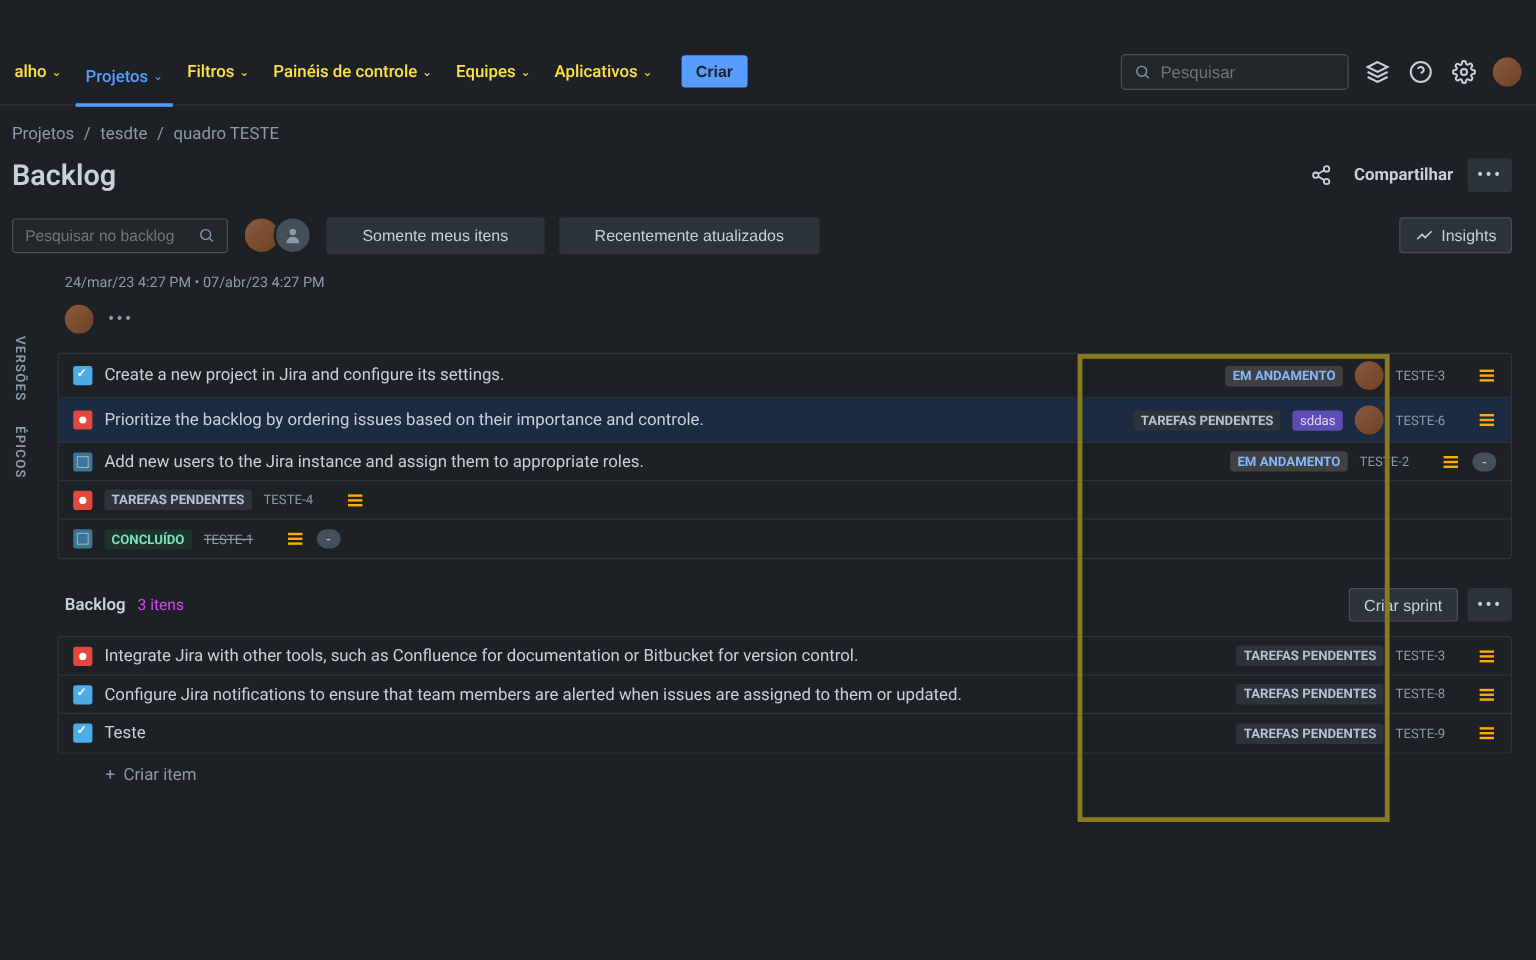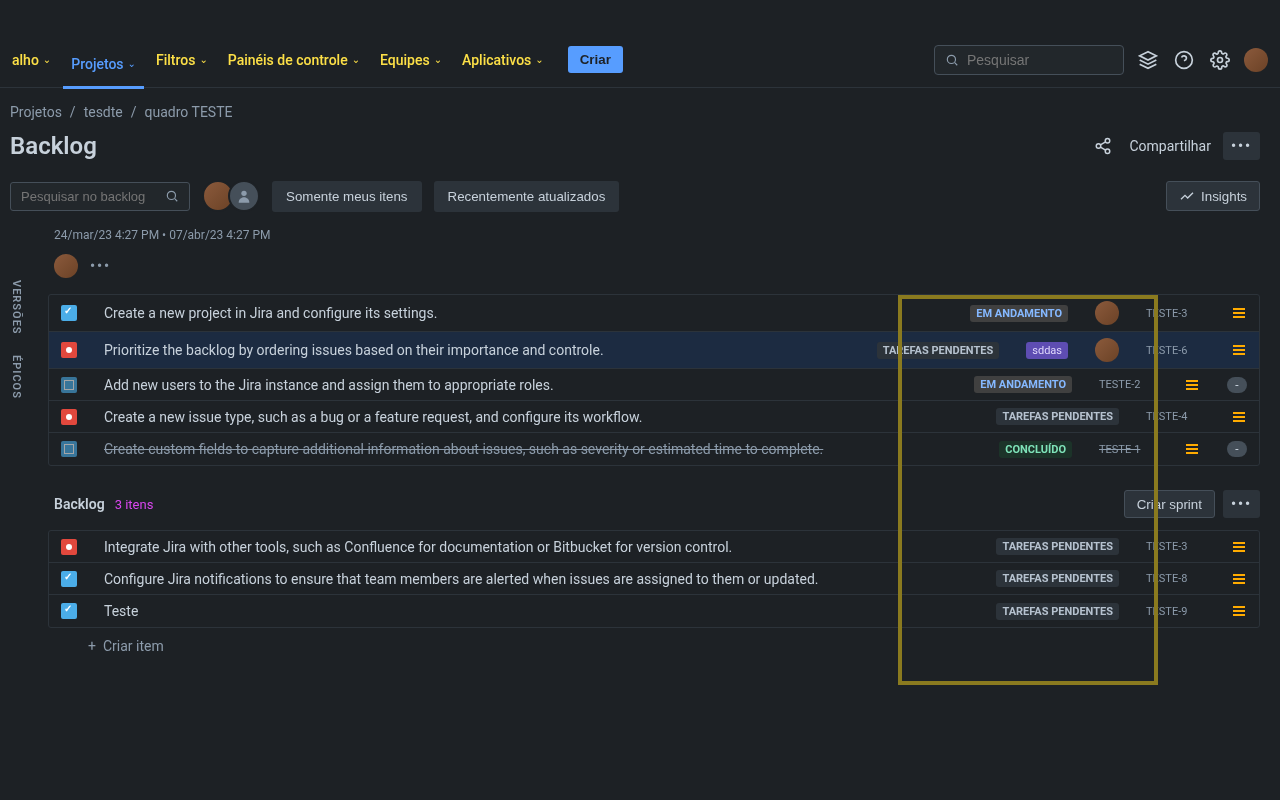--- a/index.html
+++ b/index.html
@@ -19,48 +19,48 @@
 .icon-btn { width: 24px; height: 24px; display: flex; align-items: center; justify-content: center; cursor: pointer; color: #c7d1db; }
 .avatar-sm { width: 24px; height: 24px; border-radius: 50%; background: linear-gradient(135deg, #8b5a3c, #6b4226); }
 
 
 .content { padding: 16px 20px 0 10px; }
 .breadcrumb { color: #8c9bab; font-size: 14px; display: flex; gap: 8px; margin-bottom: 12px; }
 .breadcrumb a { color: #8c9bab; text-decoration: none; }
 .page-header { display: flex; align-items: center; margin-bottom: 20px; }
 .page-title { font-size: 24px; font-weight: 600; color: #c7d1db; }
 .header-actions { margin-left: auto; display: flex; align-items: center; gap: 12px; }
-.share-btn { display: flex; align-items: center; gap: 18px; color: #c7d1db; font-weight: 400; cursor: pointer; }
+.share-btn { display: flex; align-items: center; gap: 18px; color: #c7d1db; font-weight: 700; cursor: pointer; }
 .more-btn { background: #2c333a; border-radius: 3px; padding: 6px 8px; cursor: pointer; font-weight: bold; letter-spacing: 2px; }
 
 
 .filter-row { display: flex; align-items: center; gap: 12px; margin-bottom: 16px; }
 .backlog-search { background: #22272b; border: 1px solid #454f59; border-radius: 3px; padding: 6px 10px; display: flex; align-items: center; width: 180px; }
 .backlog-search input { background: transparent; border: none; color: #c7d1db; outline: none; width: 100%; font-size: 13px; }
 .avatar-group { display: flex; }
 .avatar-group .av { width: 32px; height: 32px; border-radius: 50%; border: 2px solid #1d2125; margin-left: -6px; }
 .av.a1 { background: linear-gradient(135deg, #8b5a3c, #6b4226); margin-left: 0; }
 .av.a2 { background: #454f59; display: flex; align-items: center; justify-content: center; }
-.filter-btn { background: #2c333a; border: none; color: #c7d1db; padding: 8px 14px; border-radius: 3px; font-weight: 500; cursor: pointer; }
+.filter-btn { background: #2c333a; border: none; color: #c7d1db; padding: 8px 30px; border-radius: 3px; font-weight: 500; cursor: pointer; }
 .insights-btn { margin-left: auto; background: #2c333a; border: 1px solid #454f59; color: #c7d1db; padding: 6px 12px; border-radius: 3px; font-weight: 500; cursor: pointer; display: flex; align-items: center; gap: 6px; }
 
 
 .side-tabs { position: absolute; left: 10px; top: 280px; display: flex; flex-direction: column; gap: 20px; }
 .side-tab { writing-mode: vertical-rl; font-size: 11px; font-weight: 600; letter-spacing: 1px; color: #8c9bab; cursor: pointer; }
 
 
 .main-area { margin-left: 38px; }
 .sprint-meta { color: #8c9bab; font-size: 12px; margin-bottom: 12px; margin-left: 6px; }
 .sprint-avatars { display: flex; align-items: center; gap: 12px; margin-bottom: 16px; margin-left: 6px; }
 .sprint-avatars .av { width: 24px; height: 24px; border-radius: 50%; }
 .sprint-more { cursor: pointer; font-weight: bold; letter-spacing: 2px; color: #8c9bab; }
 
 
 .issue-list { border: 1px solid #2c333a; border-radius: 3px; }
-.issue-row { display: flex; align-items: center; padding: 6px 12px; border-bottom: 1px solid #2c333a; min-height: 32px; gap: 27px; }
+.issue-row { display: flex; align-items: center; padding: 6px 12px; border-bottom: 1px solid #2c333a; min-height: 32px; gap: 10px; }
 .issue-row:last-child { border-bottom: none; }
 .issue-row.selected { background: #1c2b41; }
 .issue-icon { width: 16px; height: 16px; border-radius: 2px; flex-shrink: 0; }
 .issue-icon.task { background: #4bade8; position: relative; }
 .issue-icon.task::after { content: "✓"; position: absolute; color: white; font-size: 10px; left: 3px; top: 0px; font-weight: bold; }
 .issue-icon.bug { background: #e2483d; position: relative; }
 .issue-icon.bug::after { content: ""; position: absolute; width: 6px; height: 6px; background: white; border-radius: 50%; left: 5px; top: 5px; }
 .issue-icon.subtask { background: #4bade8; position: relative; opacity: 0.6; }
 .issue-icon.subtask::after { content: ""; position: absolute; width: 8px; height: 8px; border: 1px solid white; left: 3px; top: 3px; }
 .issue-summary { flex: 1; color: #c7d1db; }
@@ -257,32 +257,30 @@
           <div class="issue-key">TESTE-2</div>
           <div class="priority-icon">
             <span></span>
             <span></span>
             <span></span>
           </div>
           <div class="estimate-badge">-</div>
         </div>
         <div class="issue-row">
           <div class="issue-icon bug"></div>
-          <div class="issue-summary">Create a new issue type, such as a bug or a feature request, and configure its workflow.</div>
           <div class="status-badge status-pendente">TAREFAS PENDENTES</div>
           <div class="issue-key">TESTE-4</div>
           <div class="priority-icon">
             <span></span>
             <span></span>
             <span></span>
           </div>
         </div>
         <div class="issue-row">
           <div class="issue-icon subtask"></div>
-          <div class="issue-summary done">Create custom fields to capture additional information about issues, such as severity or estimated time to complete.</div>
           <div class="status-badge status-concluido">CONCLUÍDO</div>
           <div class="issue-key done">TESTE-1</div>
           <div class="priority-icon">
             <span></span>
             <span></span>
             <span></span>
           </div>
           <div class="estimate-badge">-</div>
         </div>
       </div>

